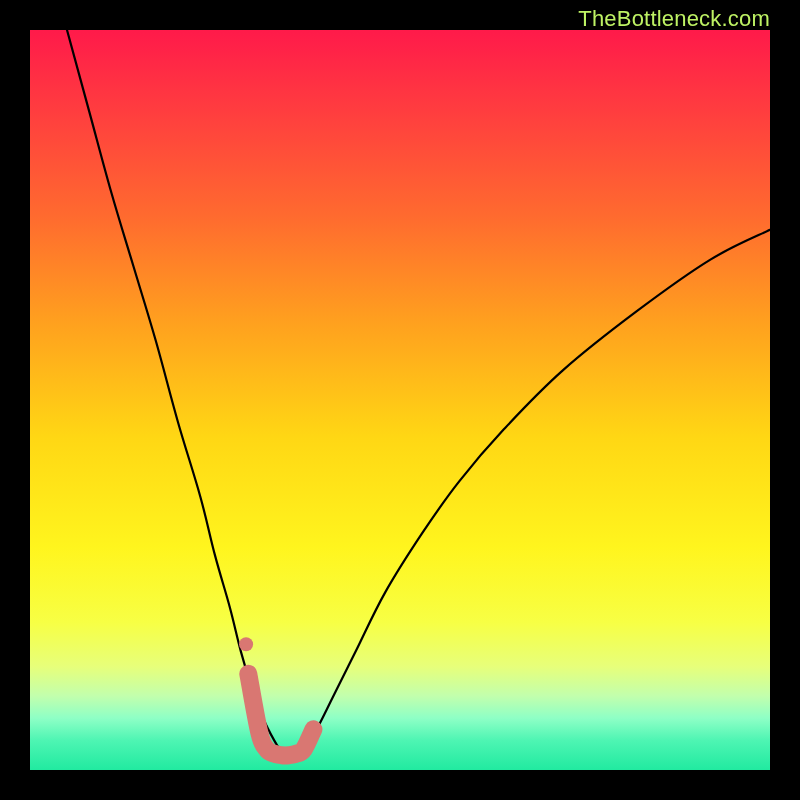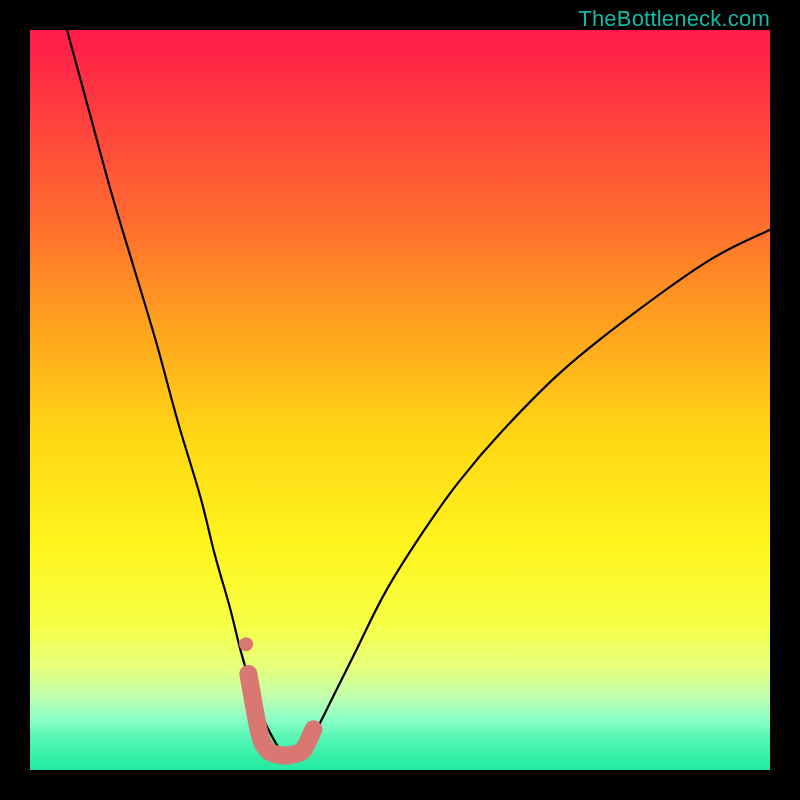--- a/index.html
+++ b/index.html
@@ -20,21 +20,21 @@
     overflow: hidden;
   }
   .gradient {
     position: absolute;
     inset: 0;
   }
   .watermark {
     position: absolute;
     top: 6px;
     right: 30px;
-    color: #14b8a6;
+    color: #bef264;
     font-size: 22px;
     letter-spacing: 0.2px;
   }
   svg.overlay {
     position: absolute;
     inset: 0;
   }
 </style>
 </head>
 <body>

